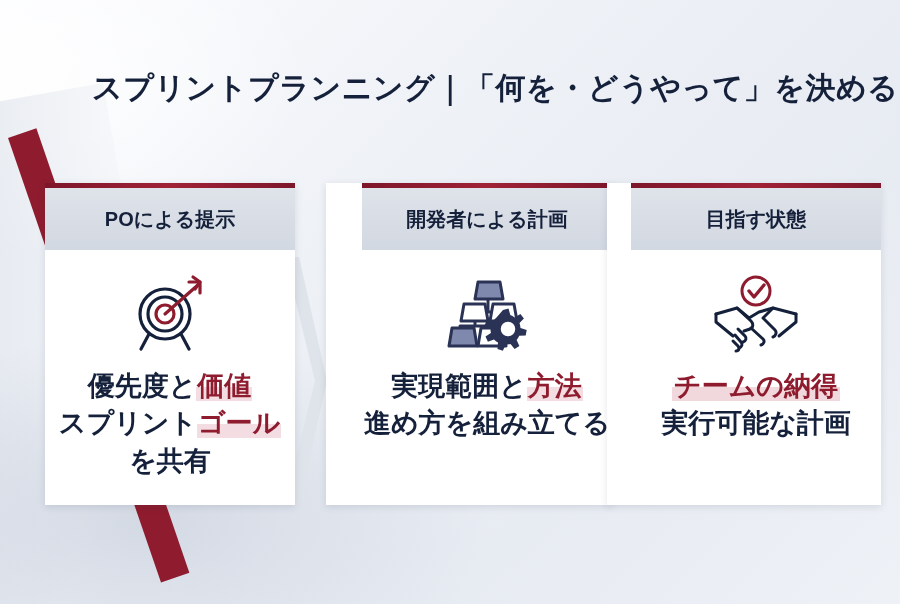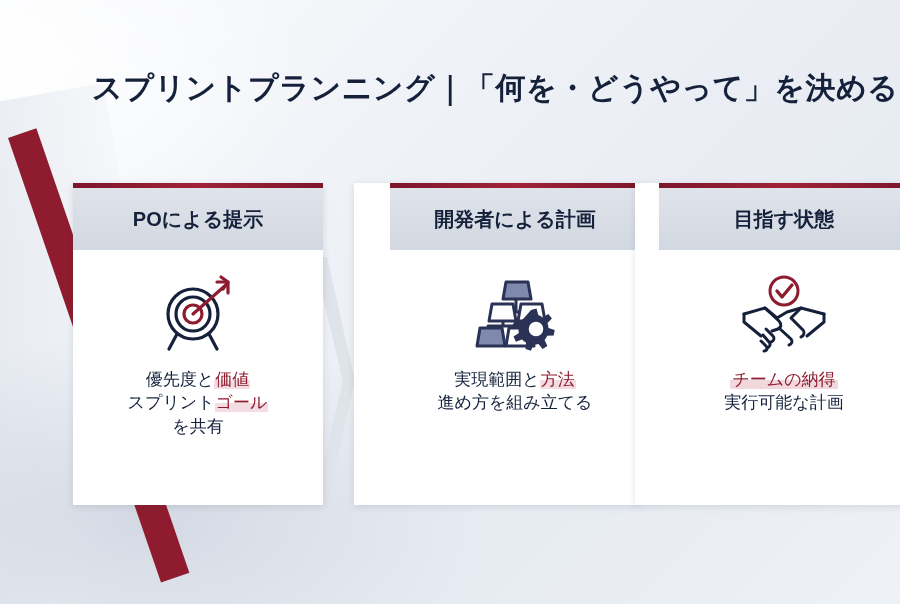--- a/index.html
+++ b/index.html
@@ -68,21 +68,20 @@
     margin-left: 24px;
   }
 
   
   .cards {
     position: absolute;
     left: 45px;
     top: 183px;
     width: 812px;
     height: 226px;
-    margin-left: 28px;
   }
 
   .card {
     position: absolute;
     top: 0;
     width: 250px;
     height: 322px;
     background: #ffffff;
     box-shadow: 0 2px 7px rgba(40,55,85,.13);
     overflow: hidden;
@@ -125,22 +124,22 @@
     align-items: center;
     justify-content: center;
   }
 
   .card-lines {
     margin-top: 12px;
     text-align: center;
     line-height: 1.38;
   }
   .card-line {
-    font-size: 17px;
-    font-weight: 400;
+    font-size: 27px;
+    font-weight: 700;
     color: #15213b;
     white-space: nowrap;
   }
   .hl {
     color: #8e1c2e;
     background: linear-gradient(to top, #f3dde2 0%, #f3dde2 46%, rgba(243,221,226,0) 46%);
     padding: 0 1px;
   }
   .hl-full {
     color: #8e1c2e;

